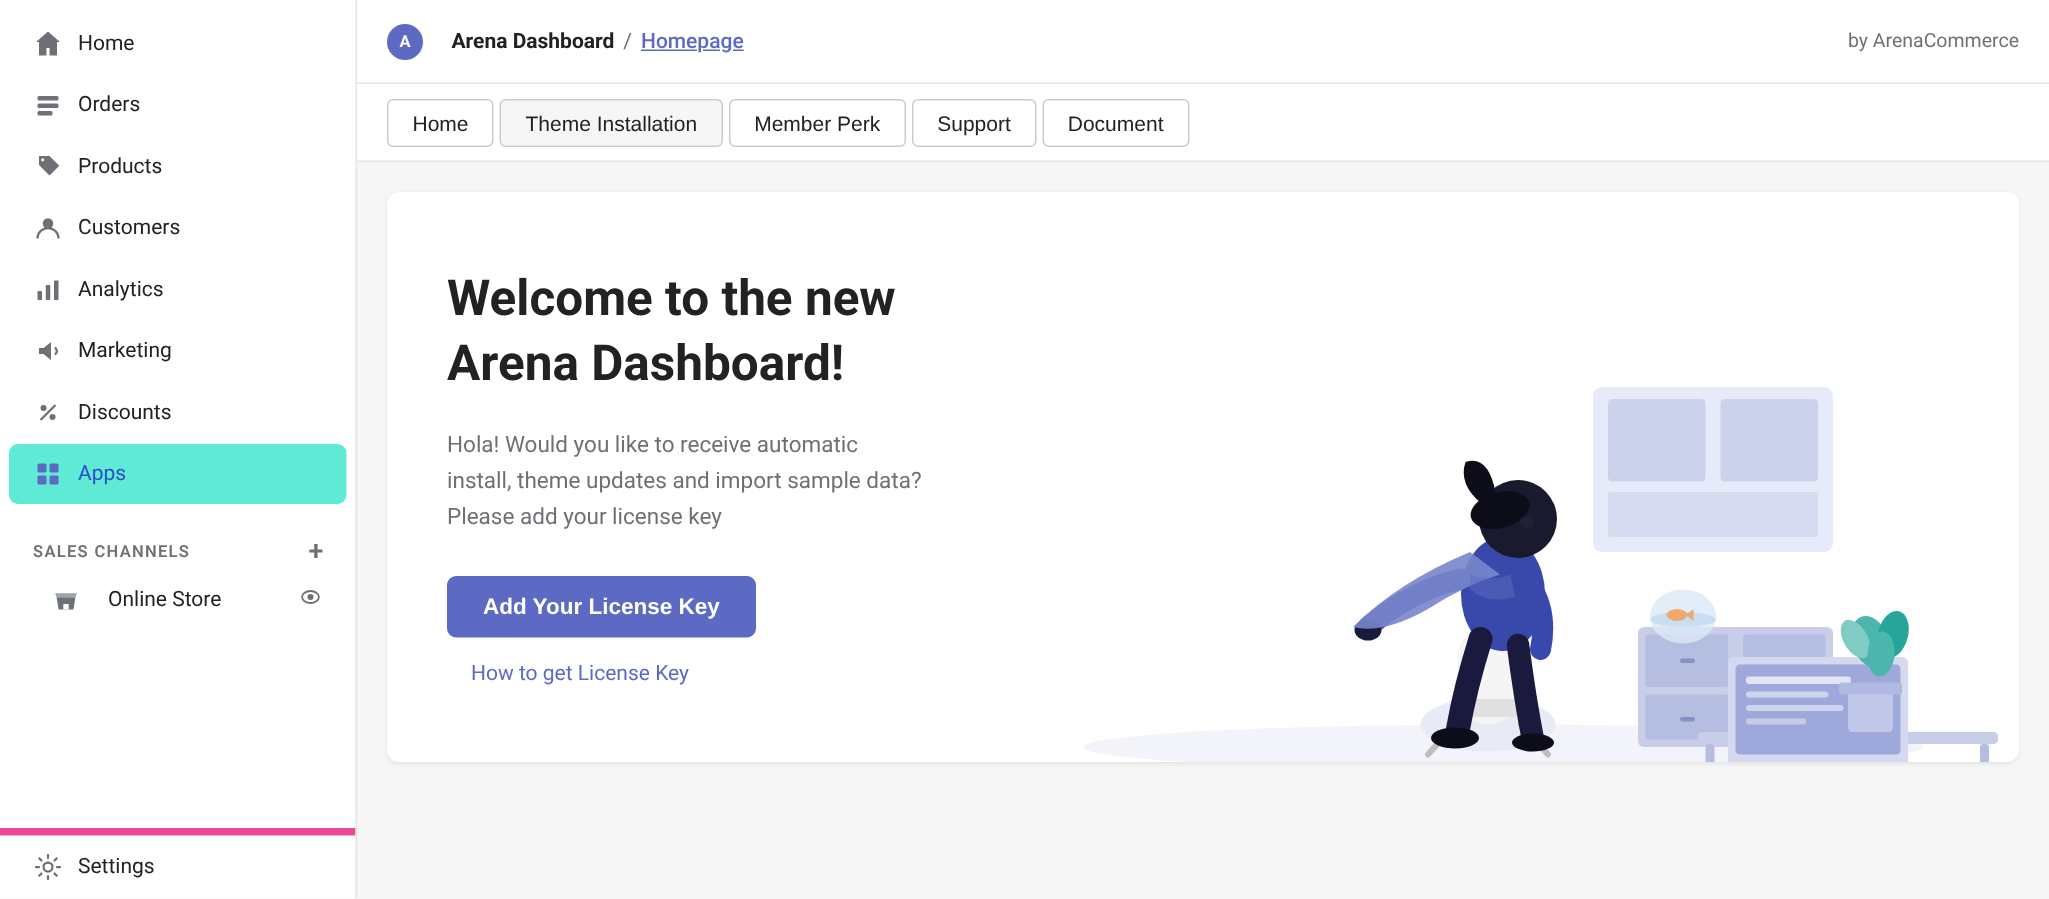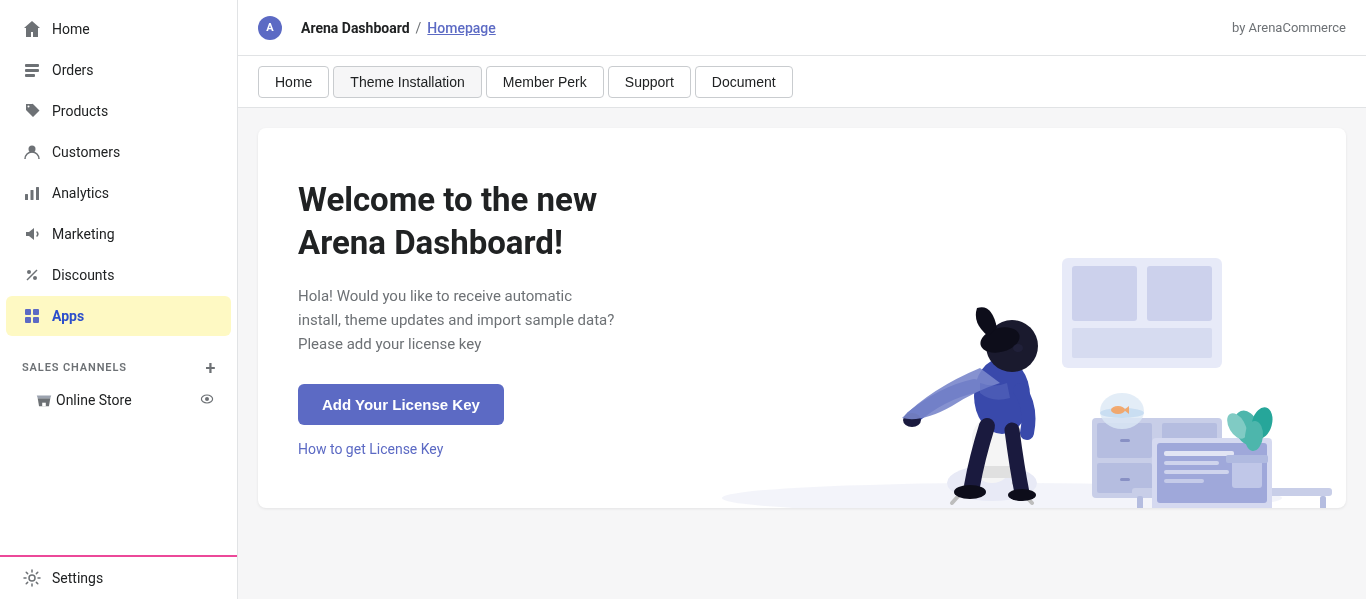--- a/index.html
+++ b/index.html
@@ -22,21 +22,21 @@
       gap: 10px;
       padding: 10px 16px;
       cursor: pointer;
       color: #202223;
       font-size: 14px;
       font-weight: 400;
       border-radius: 6px;
       margin: 1px 6px;
       text-decoration: none;
     }
-    .sidebar-nav-item.active { background: #fef9c3; color: #2c4ecb; font-weight: 700; }
+    .sidebar-nav-item.active { background: #5eead4; color: #2c4ecb; font-weight: 400; }
     .sidebar-icon { width: 20px; height: 20px; display: flex; align-items: center; justify-content: center; flex-shrink: 0; }
     .sidebar-section-title {
       font-size: 11px;
       font-weight: 600;
       color: #6d7175;
       padding: 12px 16px 4px 22px;
       letter-spacing: 0.08em;
       display: flex;
       align-items: center;
       justify-content: space-between;
@@ -51,21 +51,21 @@
       align-items: center;
       gap: 10px;
       padding: 8px 16px 8px 28px;
       cursor: pointer;
       color: #202223;
       font-size: 14px;
       margin: 1px 6px;
       border-radius: 6px;
       justify-content: space-between;
     }
-    .sidebar-bottom { margin-top: auto; border-top: 2px solid #ec4899; }
+    .sidebar-bottom { margin-top: auto; border-top: 5px solid #ec4899; }
 
     
     #main {
       flex: 1;
       display: flex;
       flex-direction: column;
       overflow: hidden;
     }
 
     
@@ -175,20 +175,21 @@
       cursor: pointer;
       display: inline-block;
       margin-bottom: 16px;
     }
     .how-to-link {
       display: block;
       color: #5c6ac4;
       font-size: 14px;
       text-decoration: none;
       cursor: pointer;
+      margin-left: 16px;
     }
 
     
     .illustration-section {
       flex: 1;
       display: flex;
       align-items: flex-end;
       justify-content: center;
       height: 380px;
       position: relative;
@@ -281,21 +282,21 @@
       </span>
       <span>Apps</span>
     </div>
   </div>
 
   <div class="sidebar-section-title">
     <span>SALES CHANNELS</span>
     <div class="add-btn">+</div>
   </div>
   <div class="sidebar-sub-item">
-    <div style="display:flex;align-items:center;gap:2px;">
+    <div style="display:flex;align-items:center;gap:18px;">
       <span class="sidebar-icon">
         <svg width="18" height="18" viewBox="0 0 20 20" fill="none">
           <path d="M3 8h14l-1.5 9H4.5L3 8z" fill="#6d7175"></path>
           <path d="M2 5h16l-1 3H3L2 5z" fill="#9ca3af"></path>
           <rect x="8" y="13" width="4" height="4" fill="#fff"></rect>
         </svg>
       </span>
       <span>Online Store</span>
     </div>
     <span>

